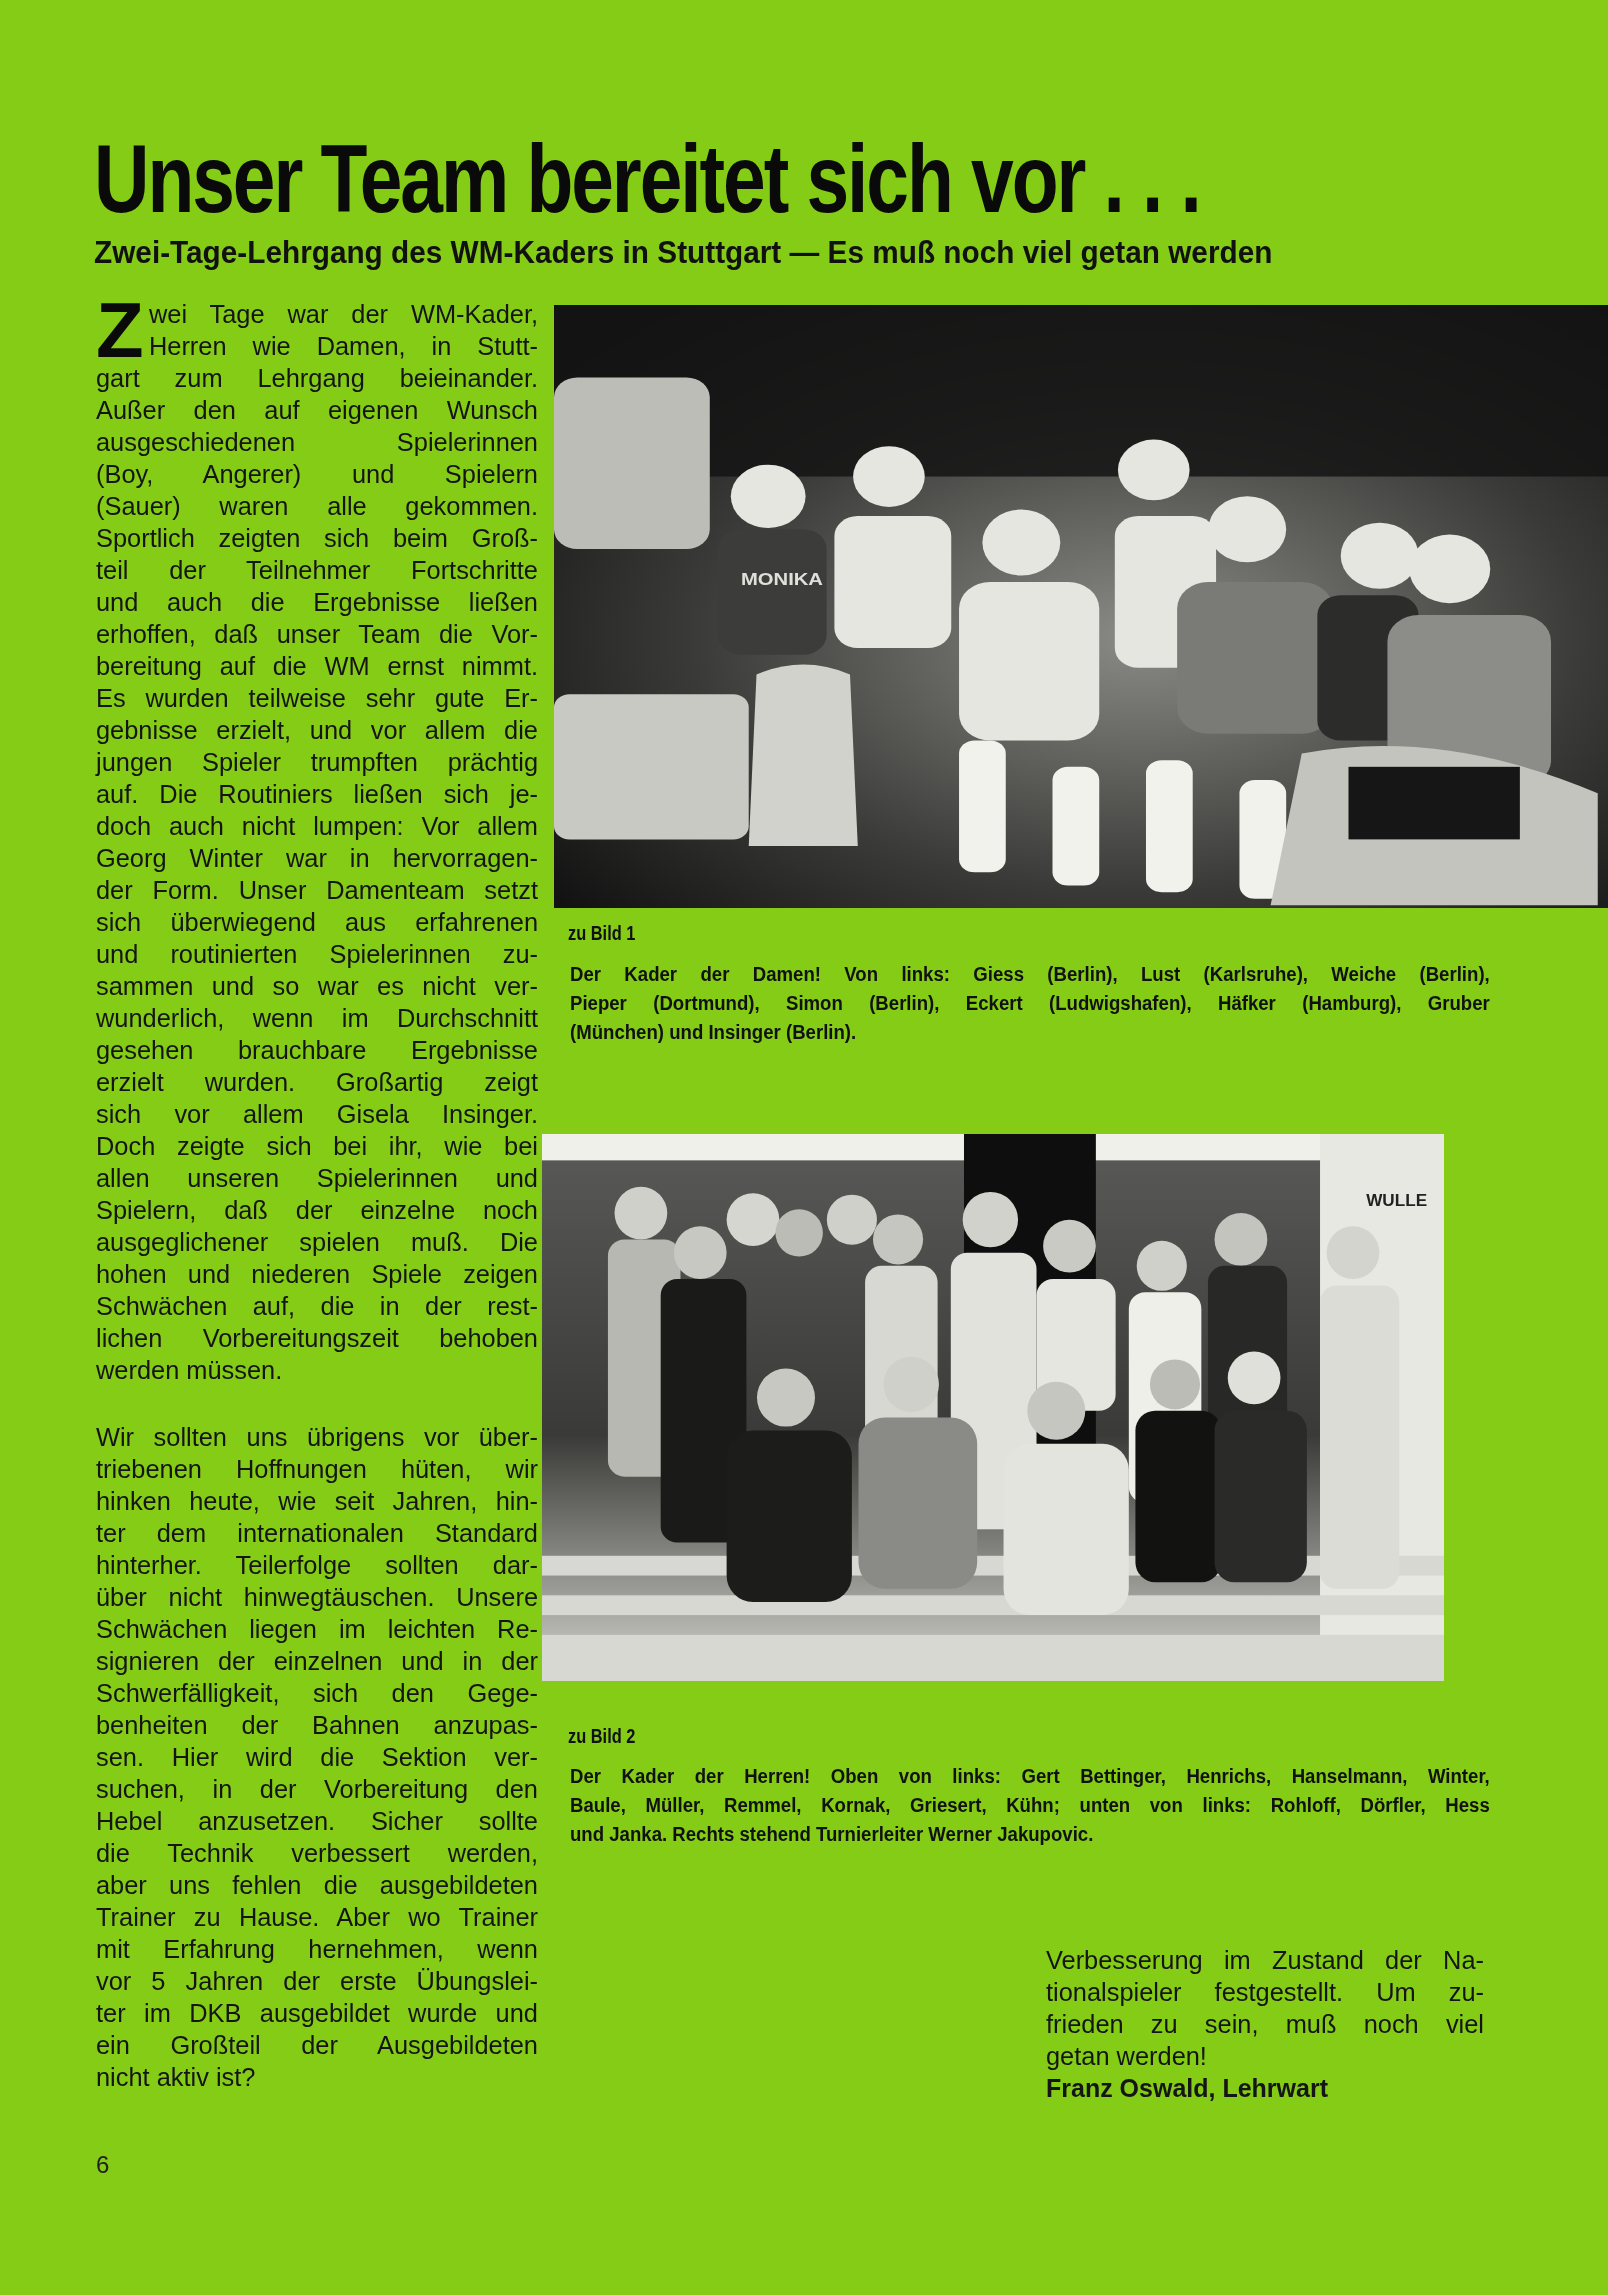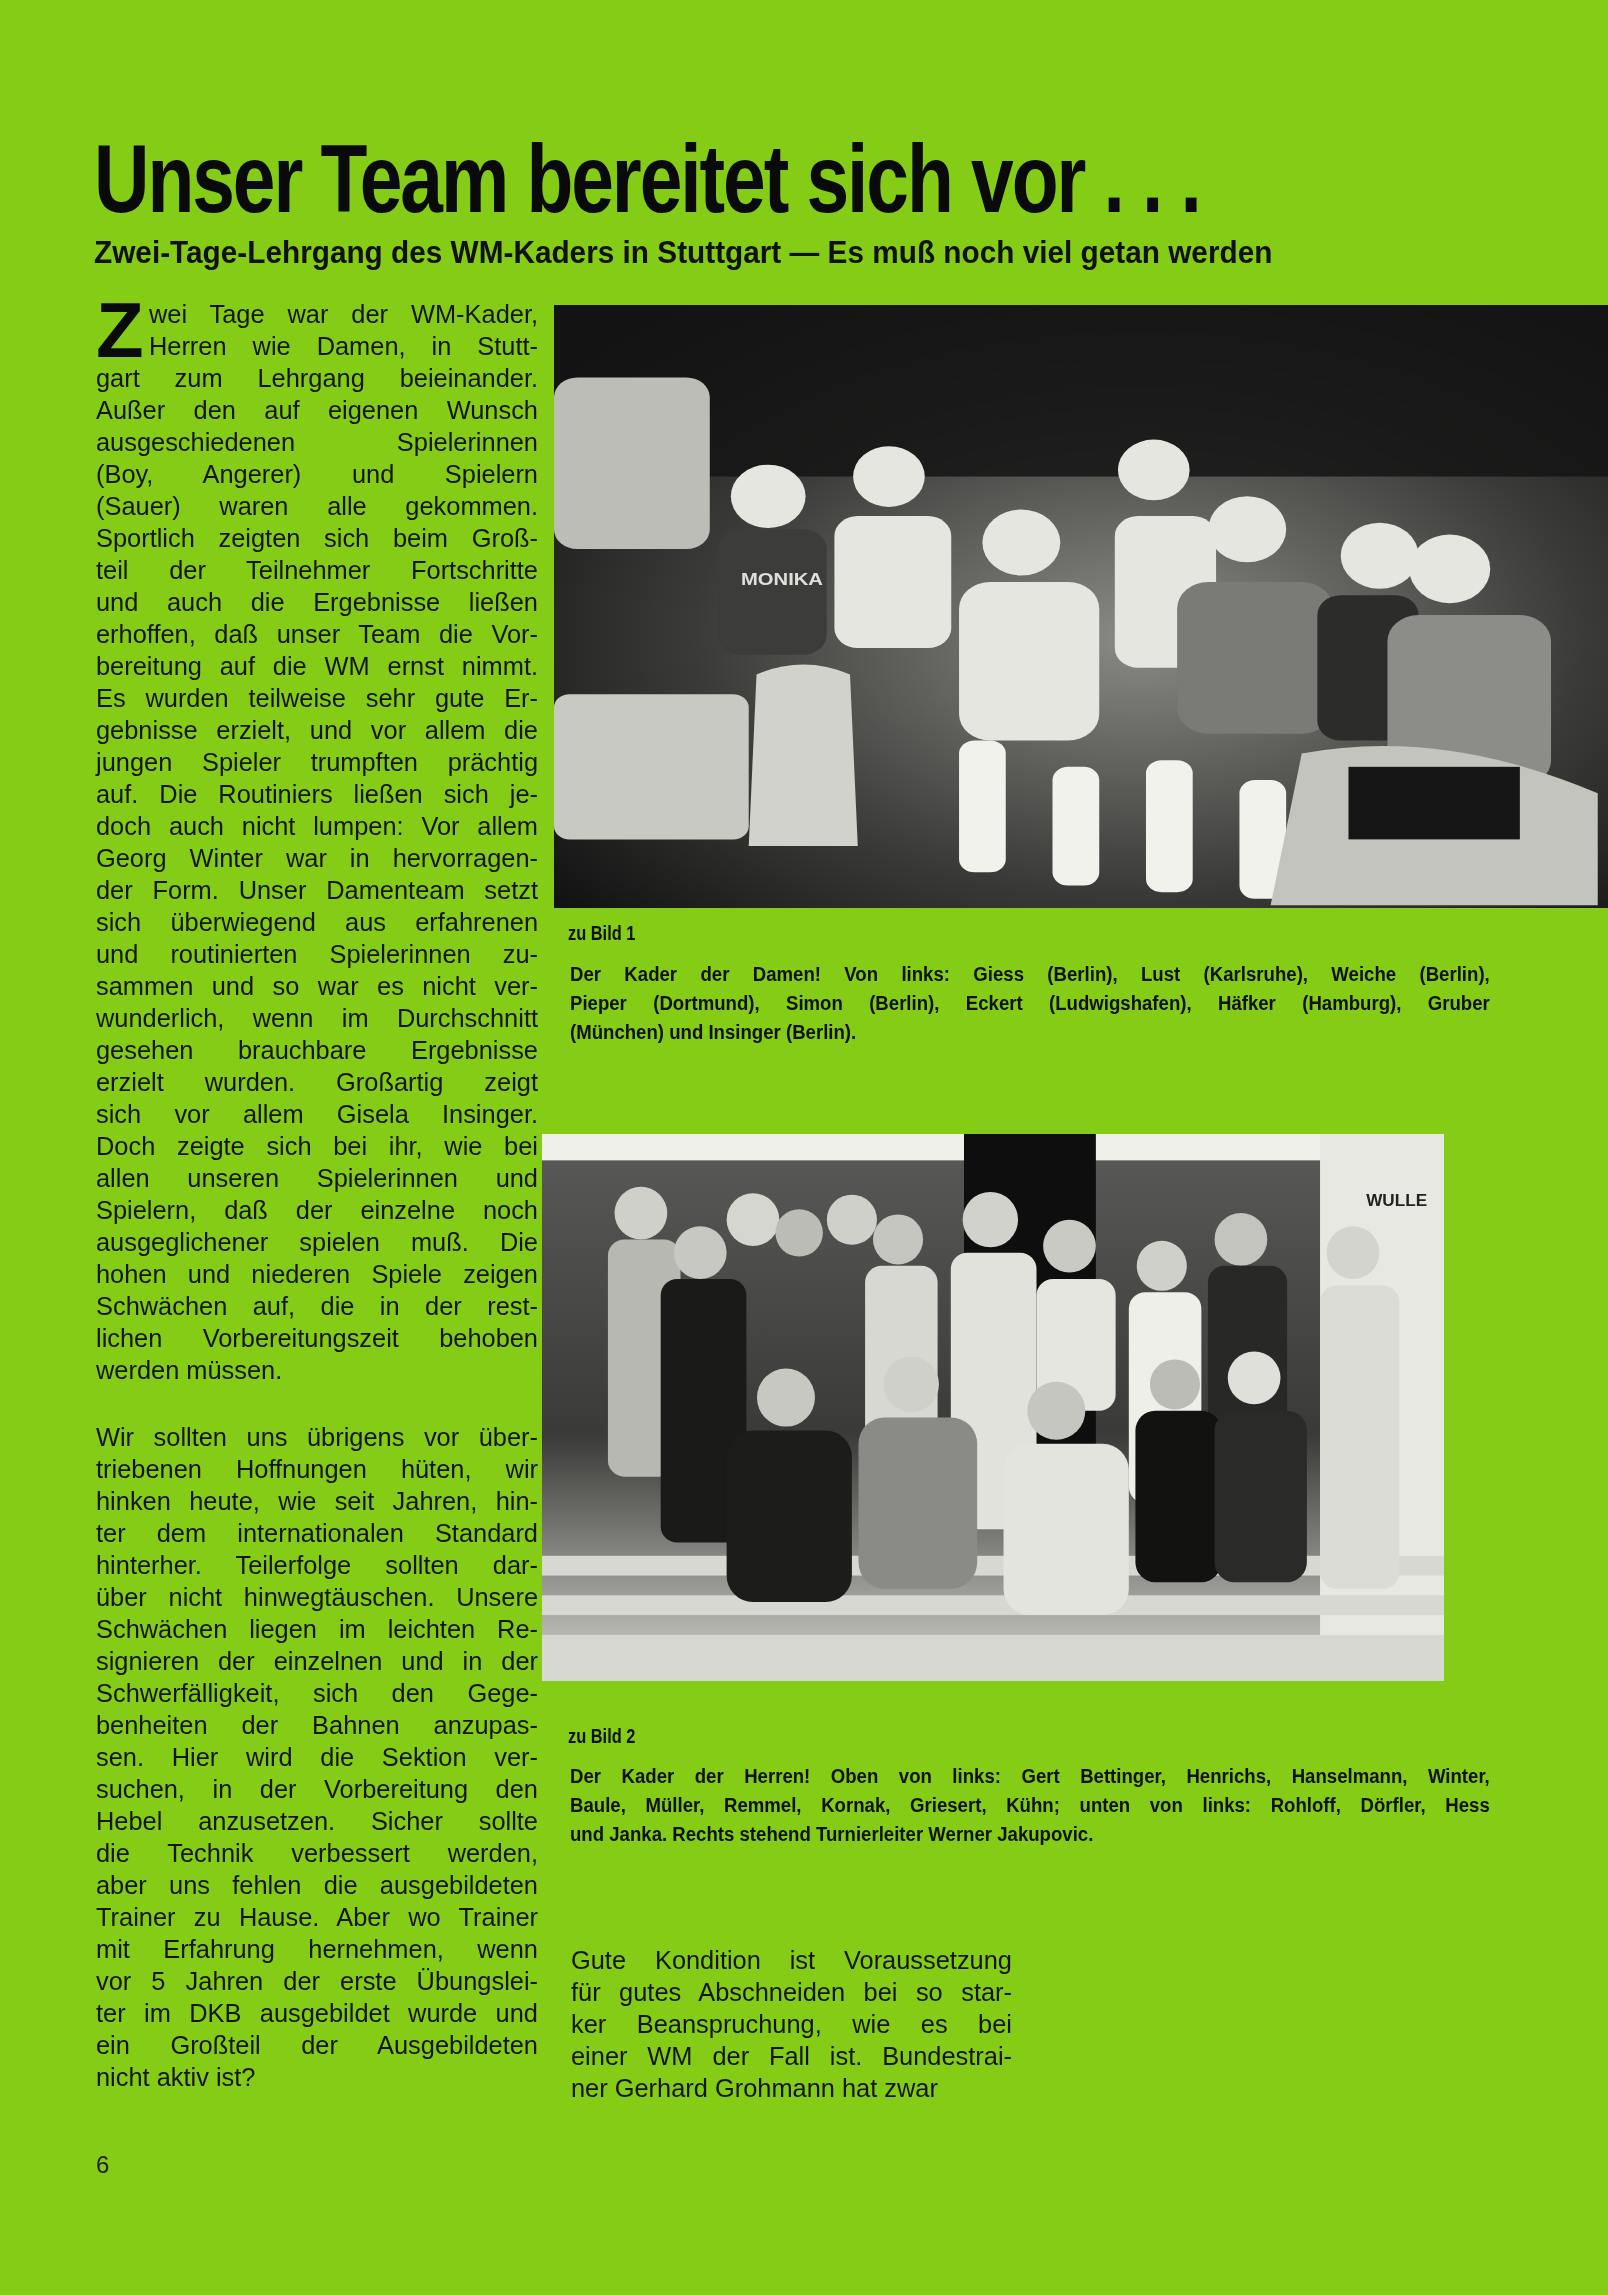--- a/index.html
+++ b/index.html
@@ -179,22 +179,23 @@
       </g>
       <text x="1250" y="110" font-family="Liberation Sans, sans-serif" font-size="26" font-weight="bold" fill="#222">WULLE</text>
     </svg>
   </div>
 
   <div class="caption-label caption-label2">zu Bild 2</div>
   <div class="caption caption2">
     <span><span class="line">Der Kader der Herren! Oben von links: Gert Bettinger, Henrichs, Hanselmann, Winter,</span><span class="line">Baule, Müller, Remmel, Kornak, Griesert, Kühn; unten von links: Rohloff, Dörfler, Hess</span><span class="line last">und Janka. Rechts stehend Turnierleiter Werner Jakupovic.</span></span>
   </div>
 
-  <div class="col col-mid">
+
+  <div class="col col-right">
     <p>
-      <span><span class="line">Gute Kondition ist Voraussetzung</span><span class="line">für gutes Abschneiden bei so star-</span><span class="line">ker Beanspruchung, wie es bei</span><span class="line">einer WM der Fall ist. Bundestrai-</span><span class="line last">ner Gerhard Grohmann hat zwar</span></span>
+      <span><span class="line">Verbesserung im Zustand der Na-</span><span class="line">tionalspieler festgestellt. Um zu-</span><span class="line">frieden zu sein, muß noch viel</span><span class="line last">getan werden!</span></span>
+      <span class="signature">Franz Oswald, Lehrwart</span>
     </p>
   </div>
-
 
   <div class="page-number">6</div>
 </div>
 
 
 </body></html>

